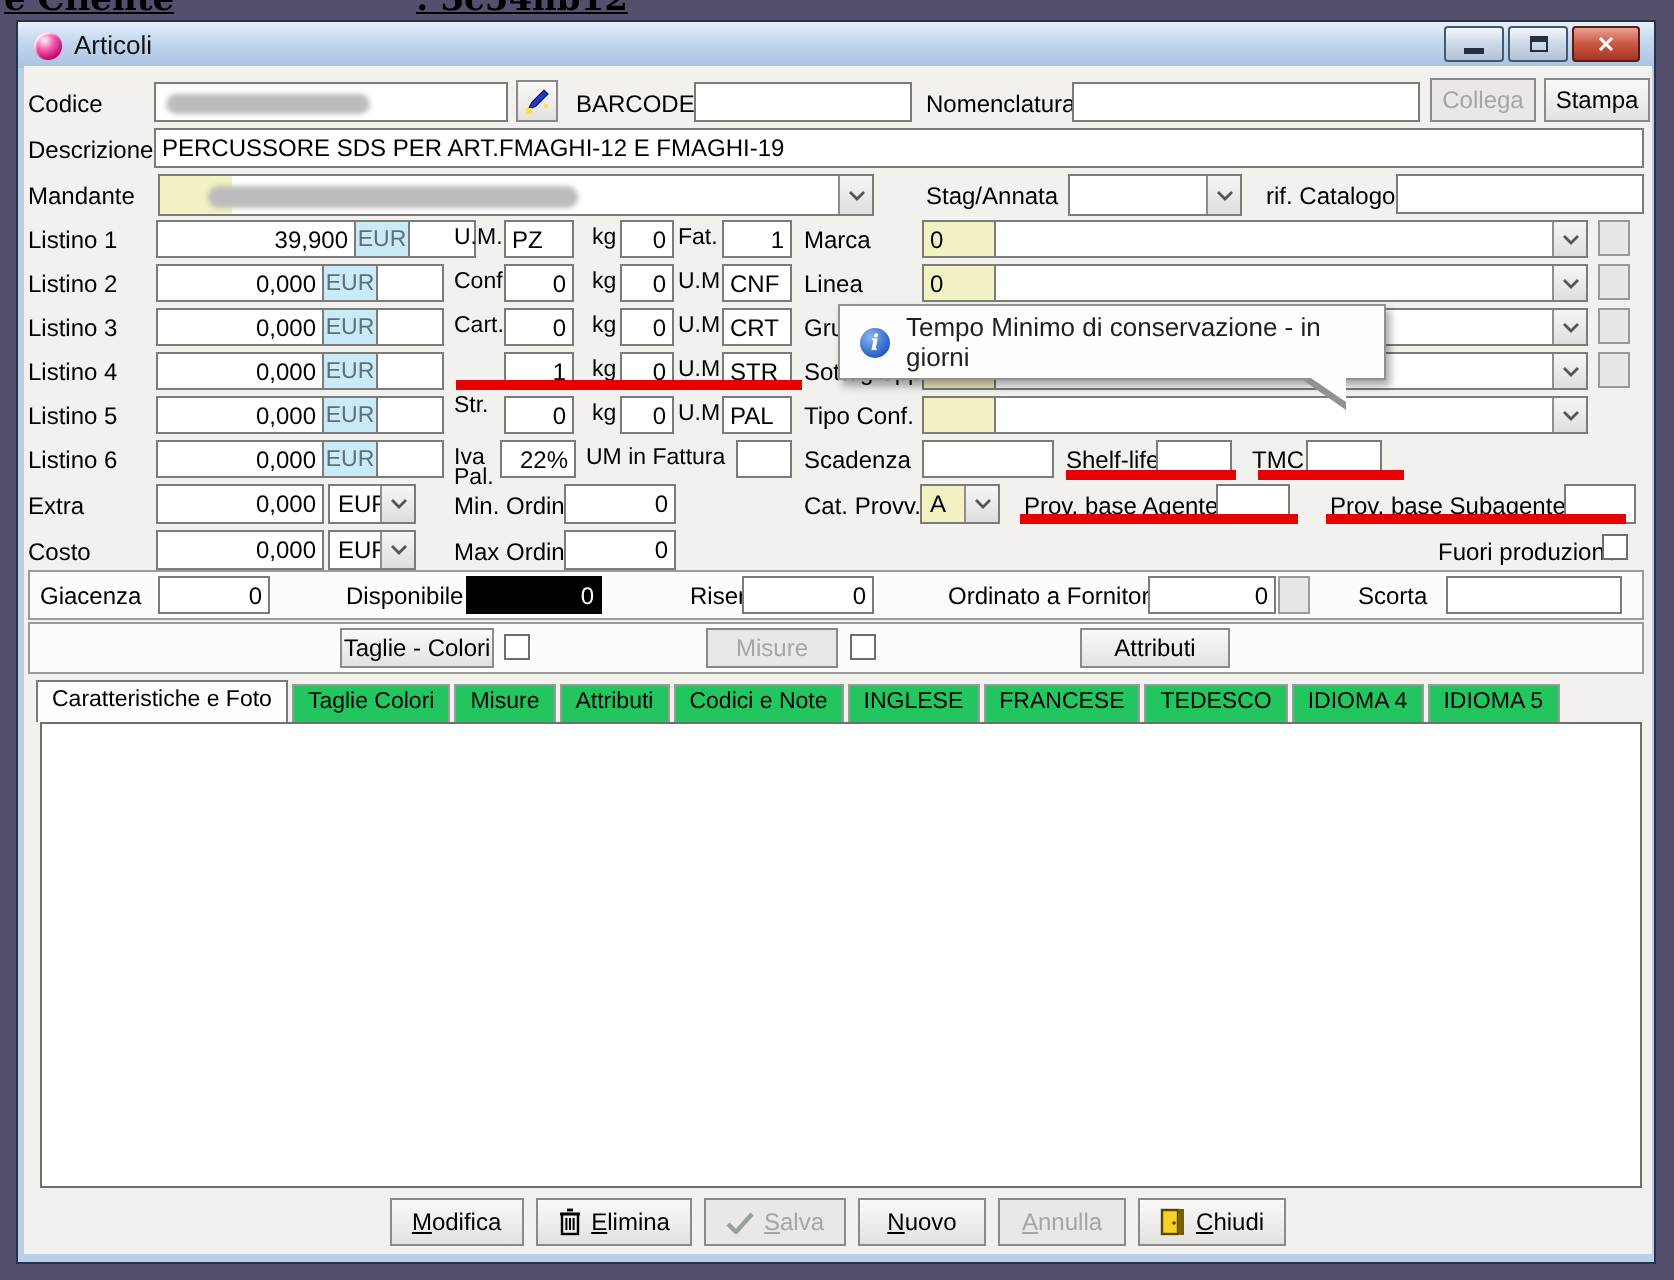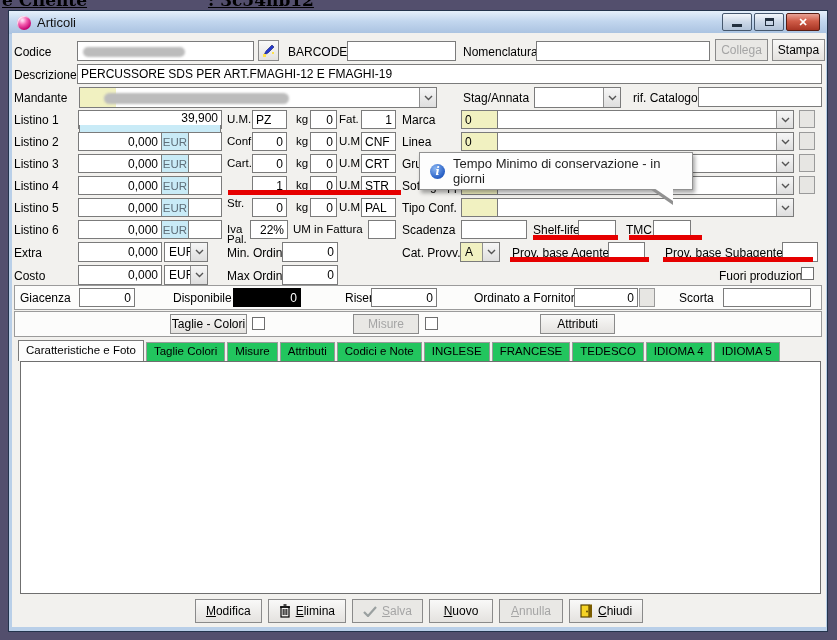--- a/index.html
+++ b/index.html
@@ -144,21 +144,21 @@
     <span class="chevbtn">
       <svg width="9" height="6" viewBox="0 0 9 6">
           <path d="M1 1 L4.5 4.5 L8 1" stroke="#555" stroke-width="1.4" fill="none"></path>
         </svg>
     </span>
   </div>
   <div class="lbl" style="left:633px;top:91px;">rif. Catalogo</div>
   <div class="fld" style="left:698px;top:87px;width:124px;height:20px;"></div>
 
   <div class="lbl" style="left:14px;top:113px;">Listino 1</div>
-  <div class="pricebox" style="left:78px;top:110px;width:144px;height:19px;flex-direction:column;">
+  <div class="pricebox" style="left:78px;top:110px;width:160px;height:19px;">
     <span class="pv">39,900</span>
       <span class="eur">EUR</span>
       <span class="tail"></span>
   </div>
   <div class="lbl" style="left:14px;top:135px;">Listino 2</div>
   <div class="pricebox" style="left:78px;top:132px;width:144px;height:19px;">
     <span class="pv">0,000</span>
       <span class="eur">EUR</span>
       <span class="tail"></span>
   </div>

